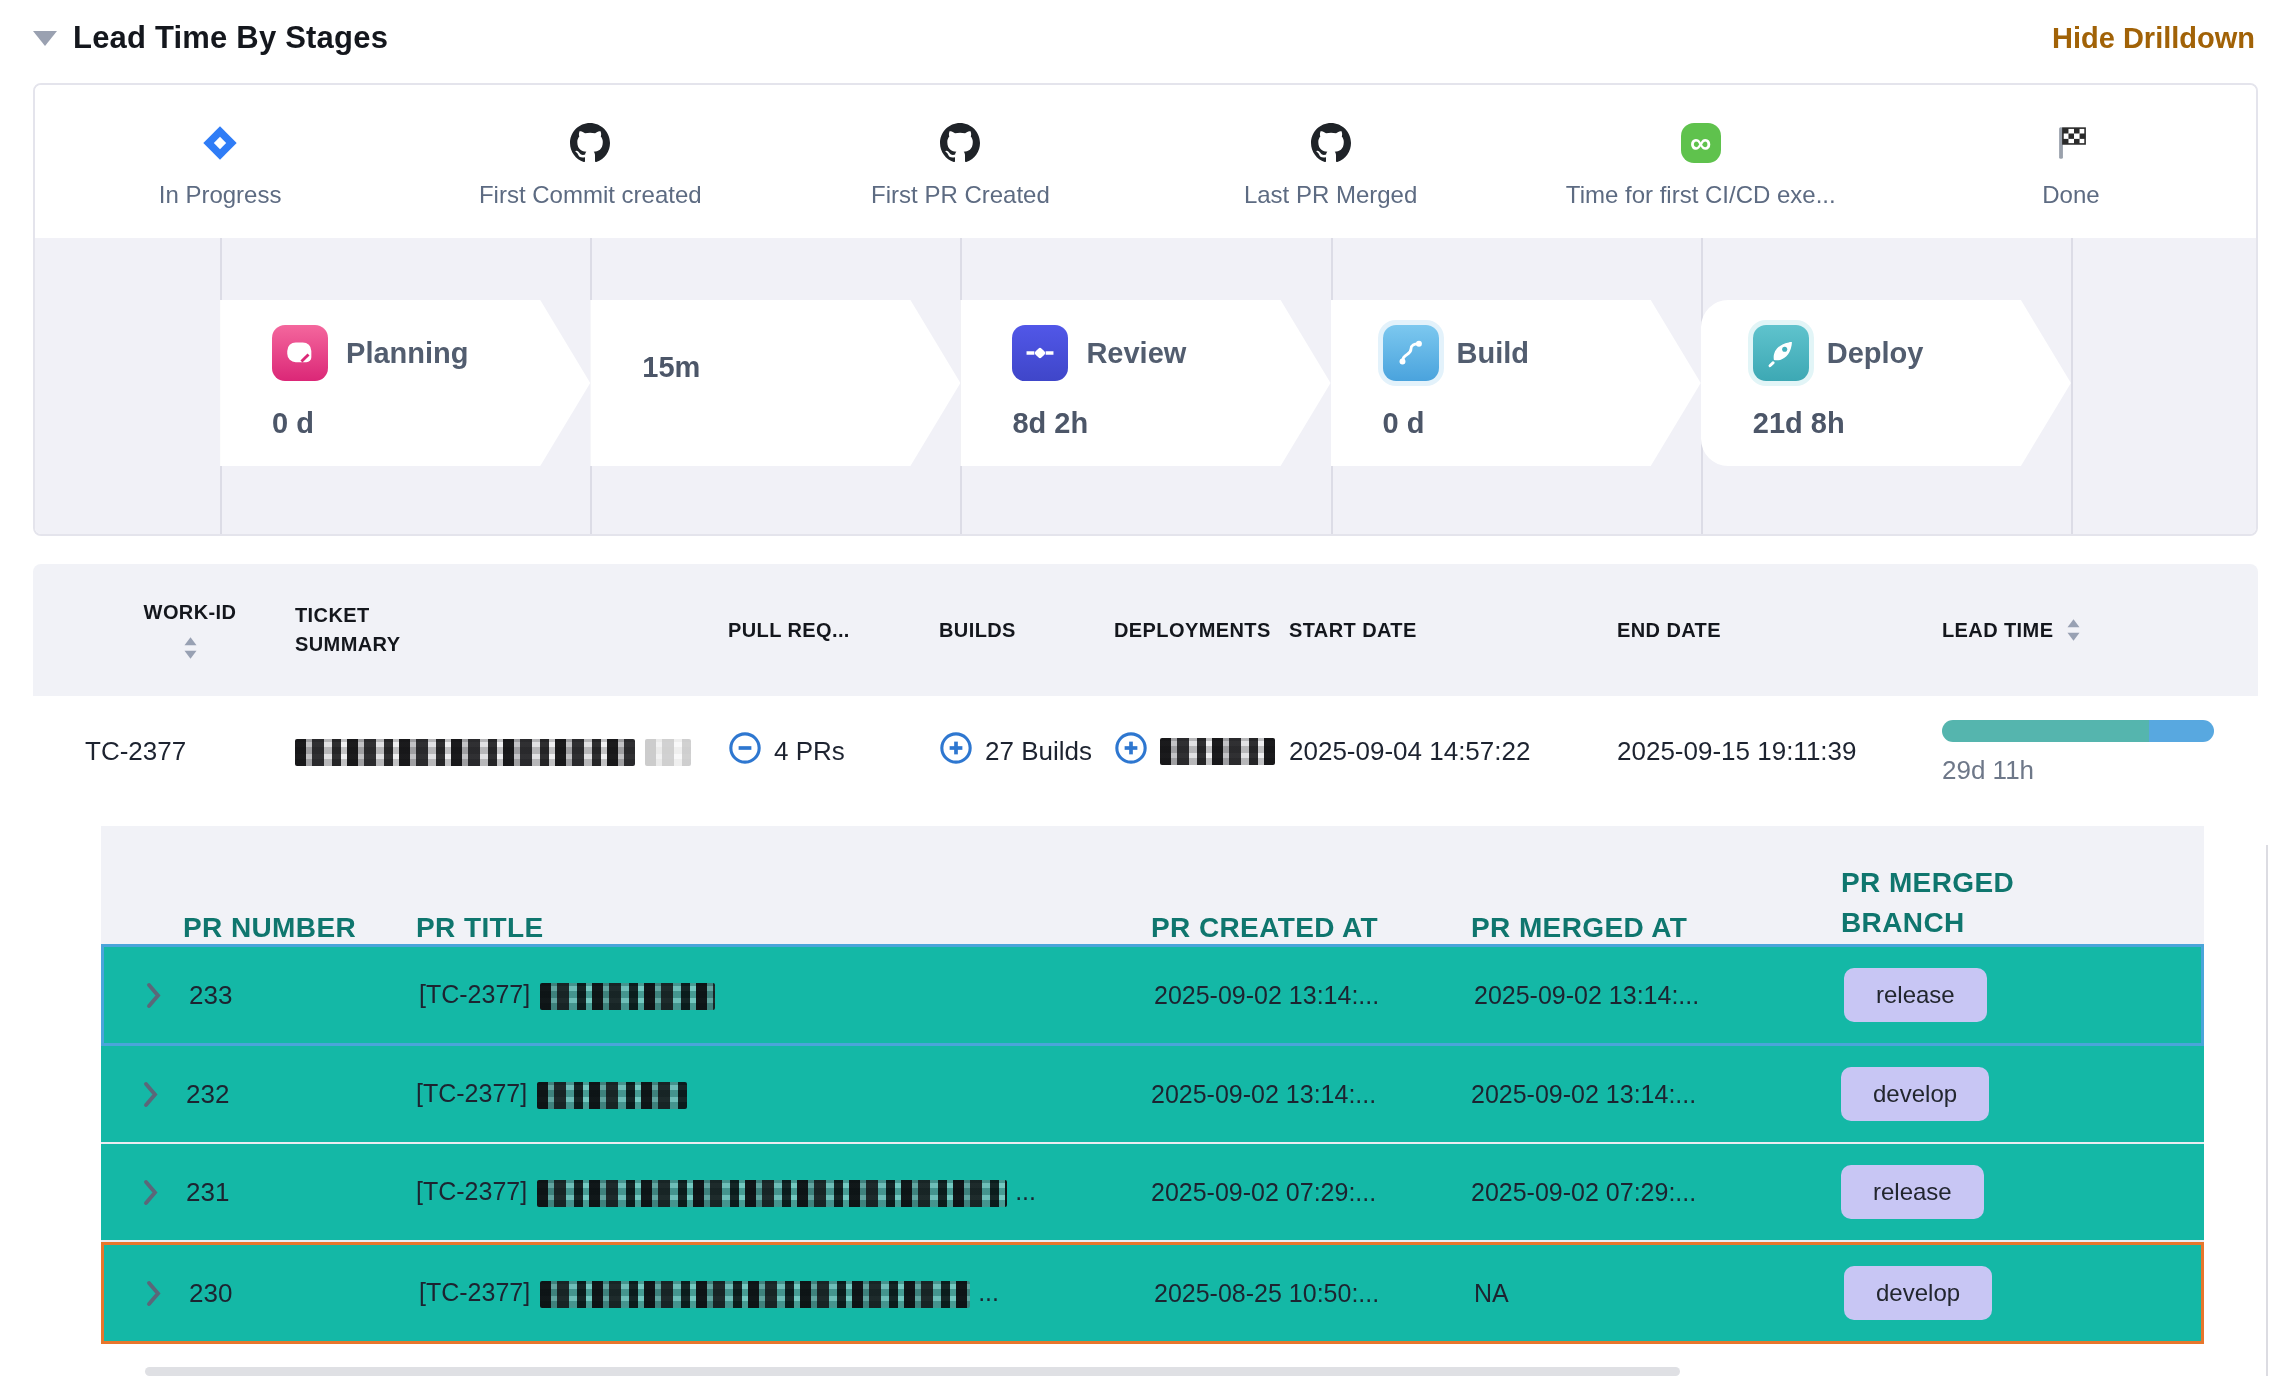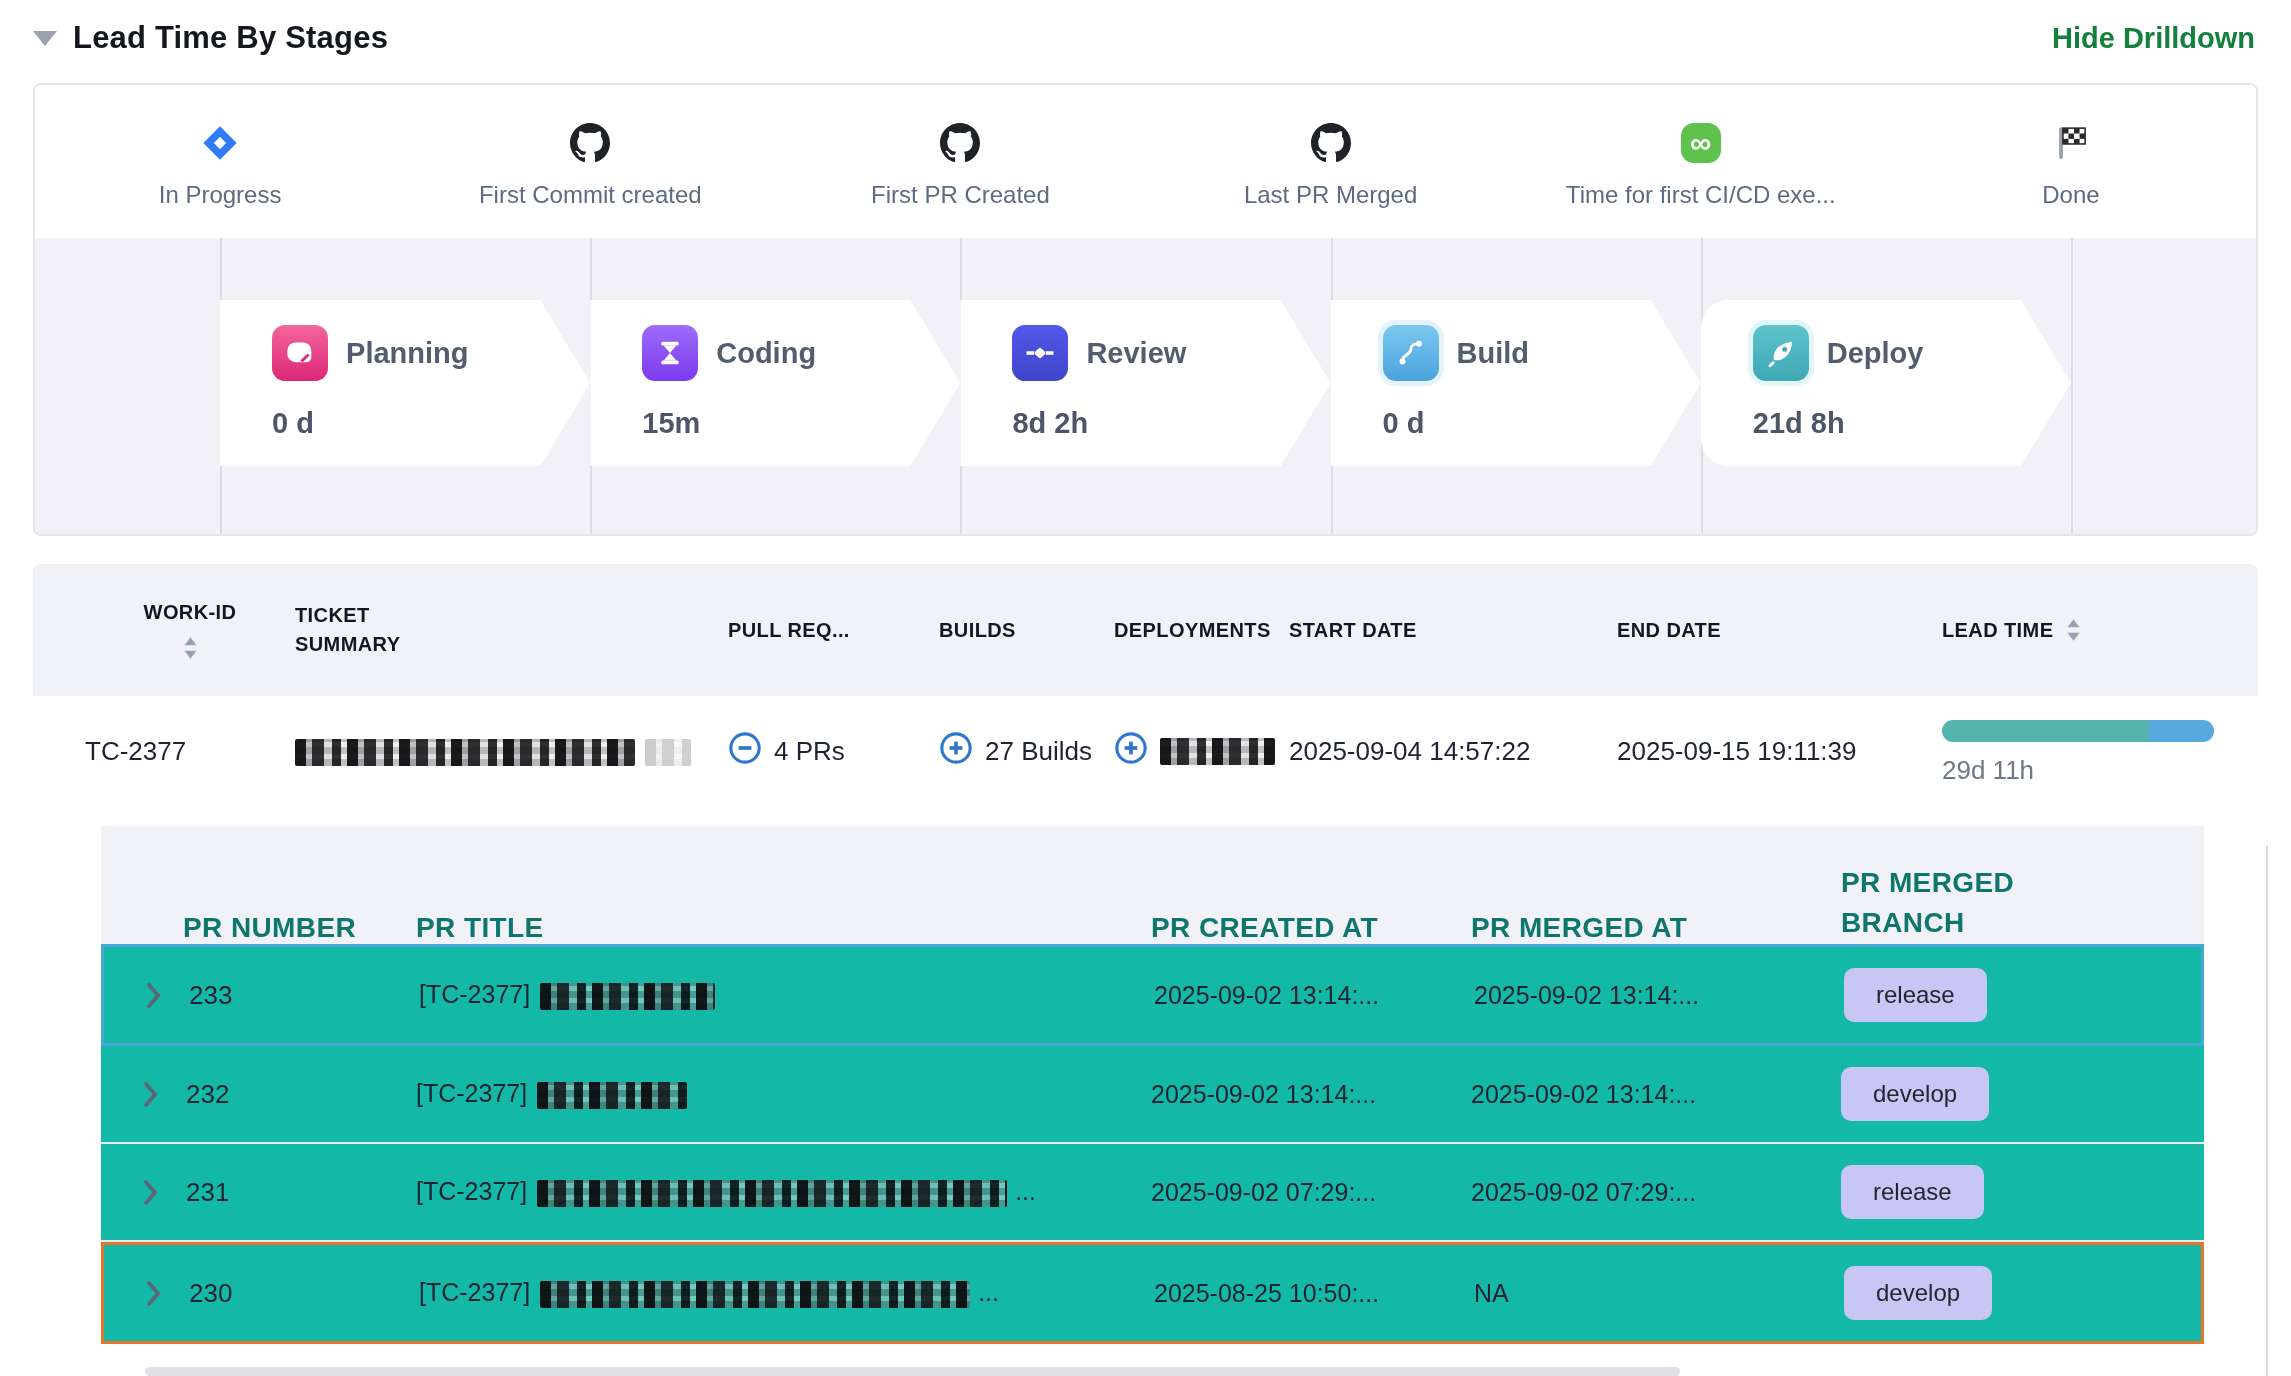--- a/index.html
+++ b/index.html
@@ -5,21 +5,21 @@
   * { box-sizing: border-box; }
   body { margin:0; width:2291px; height:1376px; background:#fff;
          font-family:"Liberation Sans", sans-serif; color:#1d2330; position:relative; overflow:hidden; }
 
   
   .top { display:flex; align-items:center; justify-content:space-between; padding:20px 36px 0 33px; }
   .title-wrap { display:flex; align-items:center; gap:16px; }
   .caret-down { width:0; height:0; border-left:12px solid transparent; border-right:12px solid transparent;
                 border-top:15px solid #9aa1b1; cursor:pointer; }
   .page-title { font-size:31px; font-weight:bold; color:#14171d; letter-spacing:.2px; }
-  .hide-link { font-size:29px; font-weight:bold; color:#15803d; cursor:pointer; }
+  .hide-link { font-size:29px; font-weight:bold; color:#a16207; cursor:pointer; }
 
   
   .stages-card { margin:27px 33px 0; border:2px solid #e4e4ec; border-radius:8px; background:#fff; overflow:hidden; }
   .milestones { display:flex; height:153px; background:#fff; }
   .milestone { flex:1; display:flex; flex-direction:column; align-items:center; justify-content:center; gap:17px; padding-top:8px; }
   .milestone .m-icon { height:42px; display:flex; align-items:center; }
   .milestone-label { font-size:24px; color:#5d6b82; white-space:nowrap; }
   .cicd-badge { width:40px; height:40px; border-radius:13px; background:#5fc24d; color:#fff;
                 display:flex; align-items:center; justify-content:center; font-size:30px; font-weight:bold; }
 
@@ -169,31 +169,20 @@
               <path d="M9 4.5 h5 a6 6 0 0 1 6 6 v4.5 a3.5 3.5 0 0 1 -3.5 3.5 h-7.5 a6 6 0 0 1 -6 -6 v-2 a6 6 0 0 1 6 -6 Z" fill="#fff"></path>
               <line x1="13" y1="18" x2="18" y2="13" stroke="#db2777" stroke-width="2"></line>
             </svg>
         </div>
         <div class="stage-name">Planning</div>
       </div>
       <div class="stage-value">0 d</div>
     </div>
 
     <div class="stage-chip" style="left:calc(300%/12); width:calc(100%/6);">
-      <div class="stage-head">
-        <div class="stage-icon si-coding">
-          <svg width="30" height="30" viewBox="0 0 24 24">
-              <rect x="5" y="3" width="14" height="3" rx="1.2" fill="#fff"></rect>
-              <rect x="5" y="18" width="14" height="3" rx="1.2" fill="#fff"></rect>
-              <path d="M7 6 h10 l-5 6 Z" fill="#fff"></path>
-              <path d="M7 18 h10 l-5 -6 Z" fill="#fff"></path>
-            </svg>
-        </div>
-        <div class="stage-name">Coding</div>
-      </div>
       <div class="stage-value">15m</div>
     </div>
 
     <div class="stage-chip" style="left:calc(500%/12); width:calc(100%/6);">
       <div class="stage-head">
         <div class="stage-icon si-review">
           <svg width="34" height="34" viewBox="0 0 24 24">
               <line x1="2.5" y1="12" x2="8" y2="12" stroke="#fff" stroke-width="2.4"></line>
               <line x1="16" y1="12" x2="21.5" y2="12" stroke="#fff" stroke-width="2.4"></line>
               <rect x="9" y="9" width="6" height="6" rx="1.4" fill="#fff" transform="rotate(45 12 12)"></rect>

